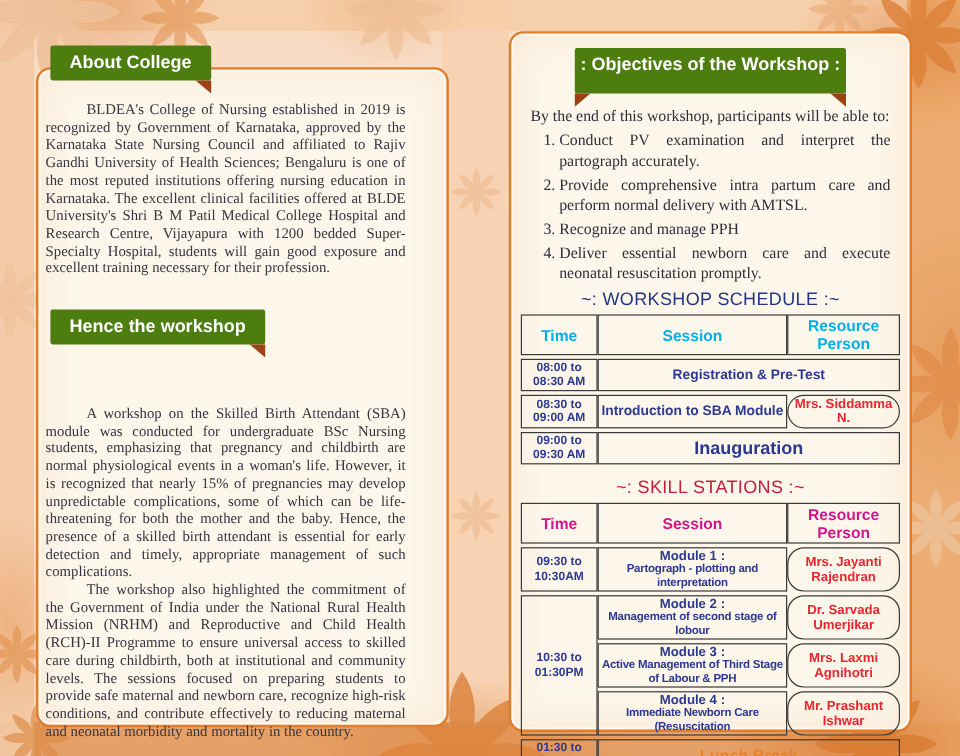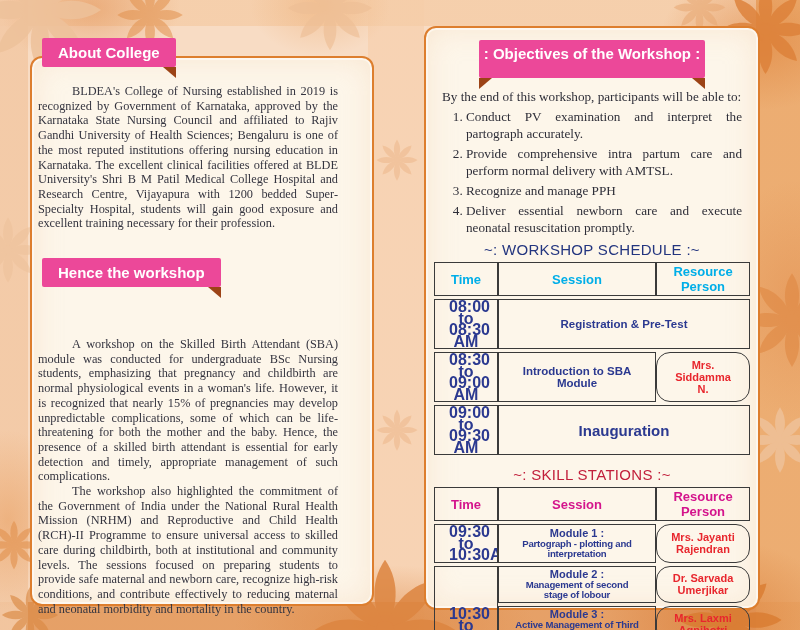--- a/index.html
+++ b/index.html
@@ -19,21 +19,21 @@
       linear-gradient(180deg, rgba(245,205,168,.85) 0 26px, transparent 26px),
       linear-gradient(0deg, rgba(228,154,93,.9) 0 28px, transparent 28px),
       linear-gradient(90deg, transparent 368px, rgba(247,210,178,.9) 368px 424px, transparent 424px);
   }
   .fl{position:absolute;z-index:0;}
   .panel{position:absolute;z-index:1;background:#fdf6ea;border:2px solid #dd7e2e;border-radius:12px;
     box-shadow:inset 0 0 0 2px rgba(255,255,255,.55), inset 0 0 30px rgba(240,200,160,.35);}
   .panel-left{left:30px;top:56px;width:340px;height:546px;}
   .panel-right{left:424px;top:26px;width:332px;height:580px;}
 
-  .ribbon{position:absolute;z-index:2;background:#ec4899;color:#fff;
+  .ribbon{position:absolute;z-index:2;background:#4d7c0f;color:#fff;
     font-family:"Liberation Sans",sans-serif;font-weight:bold;font-size:15px;
     line-height:29px;height:29px;padding:0 16px;border-radius:2px;white-space:nowrap;}
   .ribbon::after{content:"";position:absolute;right:0;bottom:-11px;width:0;height:0;
     border-top:11px solid #9c4316;border-left:13px solid transparent;}
   .ribbon-both::before{content:"";position:absolute;left:0;bottom:-11px;width:0;height:0;
     border-top:11px solid #9c4316;border-right:13px solid transparent;}
   .rb-college{left:10px;top:-20px;}
   .rb-workshop{left:10px;top:200px;}
 
   .para{position:absolute;left:6px;width:300px;margin:0;color:#34343f;
@@ -49,27 +49,27 @@
   .objectives-list{margin:3px 10px 0 16px;padding-left:24px;font-size:13.2px;color:#2e2e38;line-height:17px;}
   .objectives-list li{margin-bottom:3px;text-align:justify;padding-right:6px;}
 
   .tbl-title{margin:5px 0 0;text-align:center;font-family:"Liberation Sans",sans-serif;
     font-weight:normal;font-size:15px;letter-spacing:.3px;}
   .t-schedule{color:#23357f;}
   .t-skill{color:#c2203c;margin-top:8px;}
 
   table.tbl{border-collapse:separate;border-spacing:0 3px;margin:1px auto 0;width:316px;
     table-layout:fixed;font-family:"Liberation Sans",sans-serif;}
-  table.tbl td,table.tbl th{border:1px solid #3a3a3a;padding:1px 14px;text-align:center;vertical-align:middle;overflow:hidden;}
+  table.tbl td,table.tbl th{border:1px solid #3a3a3a;padding:1px 0;text-align:center;vertical-align:middle;overflow:hidden;}
   col.c-time{width:64px;}col.c-session{width:158px;}col.c-person{width:94px;}
   tr.h20{height:20px;}tr.h24{height:24px;}tr.h26{height:26px;}tr.h27{height:27px;}
   tr.h23{height:23px;}tr.h33{height:33px;}
   .sched-th{color:#00aee8;font-size:13px;font-weight:bold;}
   .skill-th{color:#d4148c;font-size:13px;font-weight:bold;}
-  td.time{color:#2b3990;font-weight:bold;font-size:16px;line-height:11.5px;}
+  td.time{color:#2b3990;font-weight:bold;font-size:10px;line-height:11.5px;}
   td.sess{color:#2b3990;font-weight:bold;font-size:11.5px;}
   td.person{color:#e8262d;font-weight:bold;font-size:11px;line-height:12px;border-radius:14px;}
   td.inaug{font-size:15px;}
   td.mod{text-align:left;padding-left:6px;}
   .mname{color:#2b3990;font-weight:bold;font-size:11px;line-height:12px;}
   .mdesc{color:#2b3990;font-weight:bold;font-size:9.6px;line-height:10.5px;letter-spacing:-.2px;}
   td.lunch{color:#e8832c;font-weight:bold;font-size:13.5px;}
 </style>
 </head>
 <body>

